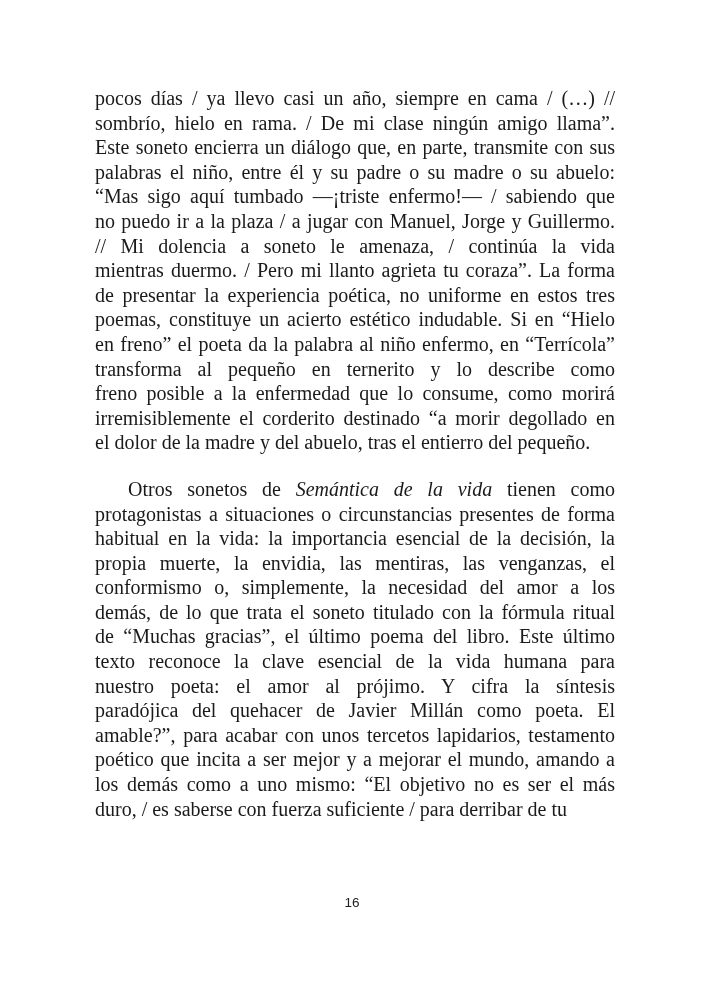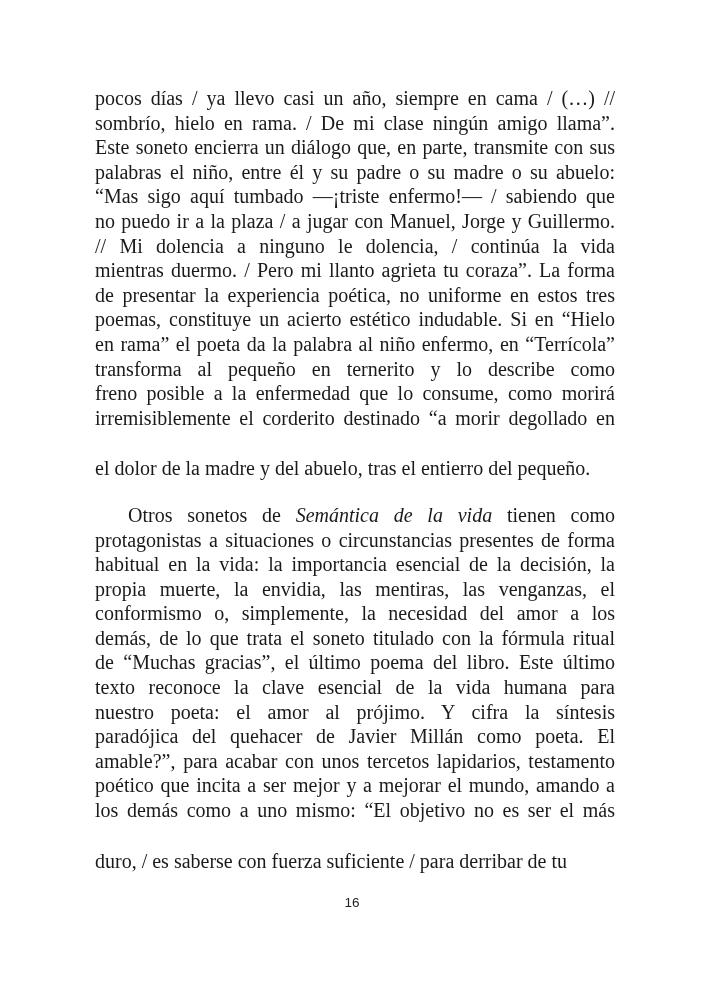--- a/index.html
+++ b/index.html
@@ -37,21 +37,20 @@
     }
     .line {
       display: block;
       text-align: justify;
       text-align-last: justify;
       white-space: nowrap;
       height: 24.6px;
     }
     .line.last {
       text-align-last: left;
-      margin-top: 26px;
     }
     .para + .para {
       margin-top: 22px;
     }
     .indent {
       padding-left: 33px;
     }
     .ital {
       font-style: italic;
     }
@@ -72,25 +71,25 @@
 <div class="page">
   <div class="text-block">
 
     <div class="para">
       <span class="line">pocos días / ya llevo casi un año, siempre en cama / (…) //</span>
       <span class="line">sombrío, hielo en rama. / De mi clase ningún amigo llama”.</span>
       <span class="line">Este soneto encierra un diálogo que, en parte, transmite con sus</span>
       <span class="line">palabras el niño, entre él y su padre o su madre o su abuelo:</span>
       <span class="line">“Mas sigo aquí tumbado —¡triste enfermo!— / sabiendo que</span>
       <span class="line">no puedo ir a la plaza / a jugar con Manuel, Jorge y Guillermo.</span>
-      <span class="line">// Mi dolencia a ninguno le dolencia, / continúa la vida</span>
+      <span class="line">// Mi dolencia a soneto le amenaza, / continúa la vida</span>
       <span class="line">mientras duermo. / Pero mi llanto agrieta tu coraza”. La forma</span>
       <span class="line">de presentar la experiencia poética, no uniforme en estos tres</span>
       <span class="line">poemas, constituye un acierto estético indudable. Si en “Hielo</span>
-      <span class="line">en rama” el poeta da la palabra al niño enfermo, en “Terrícola”</span>
+      <span class="line">en freno” el poeta da la palabra al niño enfermo, en “Terrícola”</span>
       <span class="line">transforma al pequeño en ternerito y lo describe como</span>
       <span class="line">freno posible a la enfermedad que lo consume, como morirá</span>
       <span class="line">irremisiblemente el corderito destinado “a morir degollado en</span>
       <span class="line last">el dolor de la madre y del abuelo, tras el entierro del pequeño.</span>
     </div>
 
     <div class="para">
       <span class="line indent"><span>Otros sonetos de </span><span class="ital">Semántica de la vida</span><span> tienen como</span></span>
       <span class="line">protagonistas a situaciones o circunstancias presentes de forma</span>
       <span class="line">habitual en la vida: la importancia esencial de la decisión, la</span>

